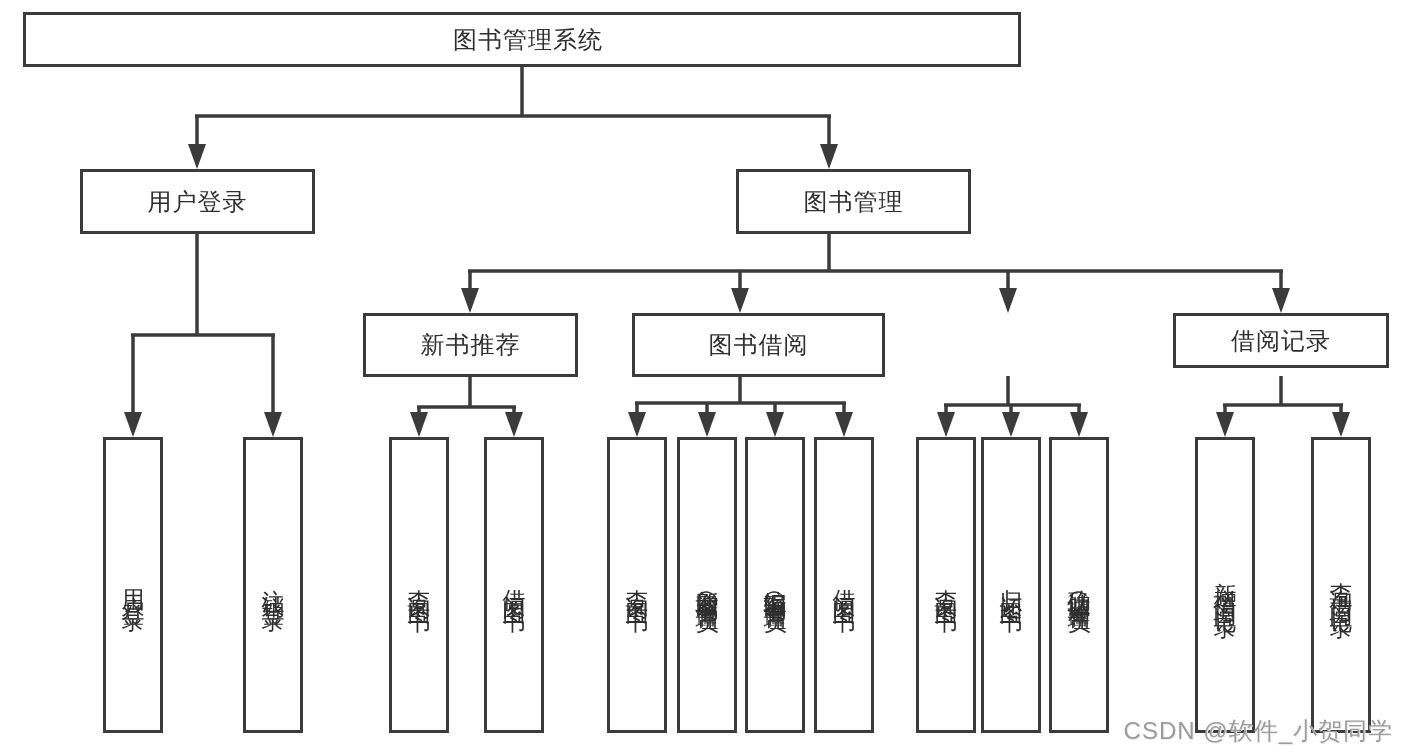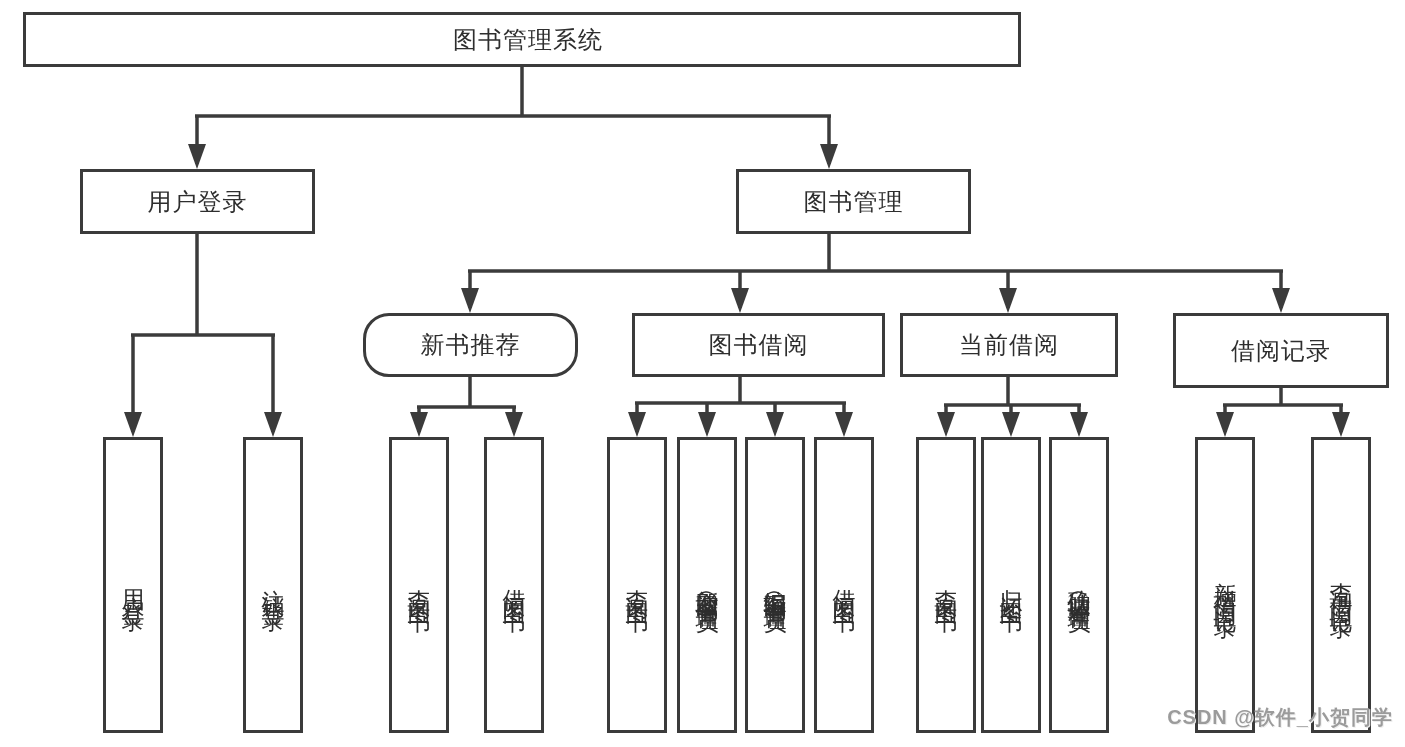--- a/index.html
+++ b/index.html
@@ -47,27 +47,26 @@
     text-orientation: mixed;
     font-size: 23px;
     letter-spacing: 7px;
     color: #2e2e2e;
     line-height: 1;
   }
   .vtext.tight { letter-spacing: 3px; }
   .watermark {
     position: absolute;
     right: 12px;
-    bottom: 16px;
-    font-size: 20px;
+    bottom: 0;
+    font-size: 24px;
     color: #9b9b9b;
     text-shadow: 1px 1px 0 #ededed;
     letter-spacing: 1px;
     white-space: nowrap;
-    font-weight: bold;
   }
 </style>
 </head>
 <body>
 
 <div class="canvas">
 
   <svg class="connectors" viewBox="0 0 1405 747" xmlns="http://www.w3.org/2000/svg">
     <g stroke="#3b3b3b" stroke-width="3.5" fill="none">
 
@@ -138,30 +137,27 @@
     <span>图书管理系统</span>
   </div>
 
   <div class="node" style="left:80px; top:169px; width:235px; height:65px;">
     <span>用户登录</span>
   </div>
   <div class="node" style="left:712px; top:169px; width:235px; height:65px;margin-left:24px;">
     <span>图书管理</span>
   </div>
 
-  <div class="node" style="left:363px; top:313px; width:215px; height:64px;border-radius:26px;">
+  <div class="node" style="left:363px; top:313px; width:215px; height:64px;">
     <span>新书推荐</span>
   </div>
   <div class="node" style="left:632px; top:313px; width:253px; height:64px;">
     <span>图书借阅</span>
   </div>
-  <div class="node" style="left:900px; top:313px; width:218px; height:64px;">
-    <span>当前借阅</span>
-  </div>
-  <div class="node" style="left:1173px; top:313px; width:216px; height:75px;">
+  <div class="node" style="left:1173px; top:313px; width:216px; height:55px;">
     <span>借阅记录</span>
   </div>
 
   <div class="leaf" style="left:103px;">
     <span class="vtext">用户登录</span>
   </div>
   <div class="leaf" style="left:243px;">
     <span class="vtext">注销登录</span>
   </div>
 

